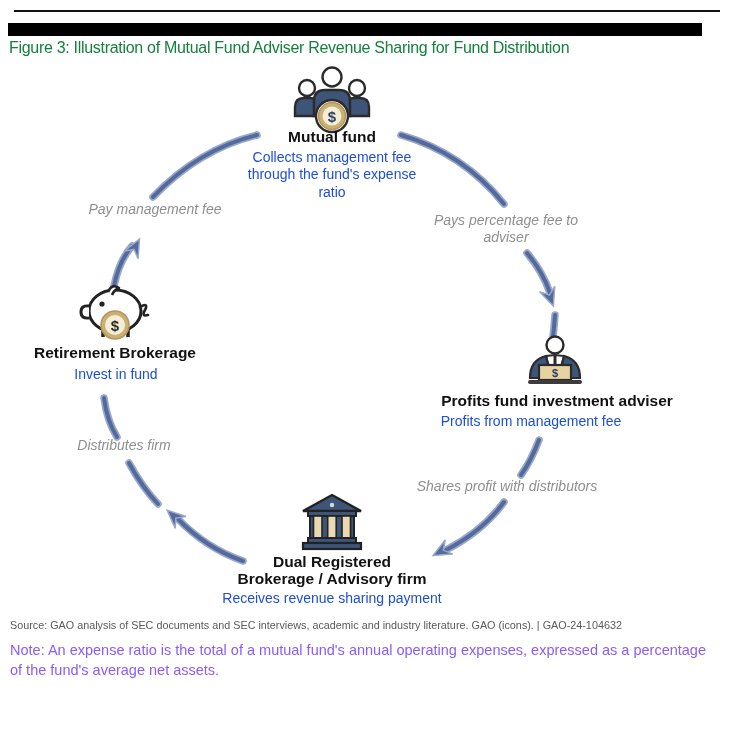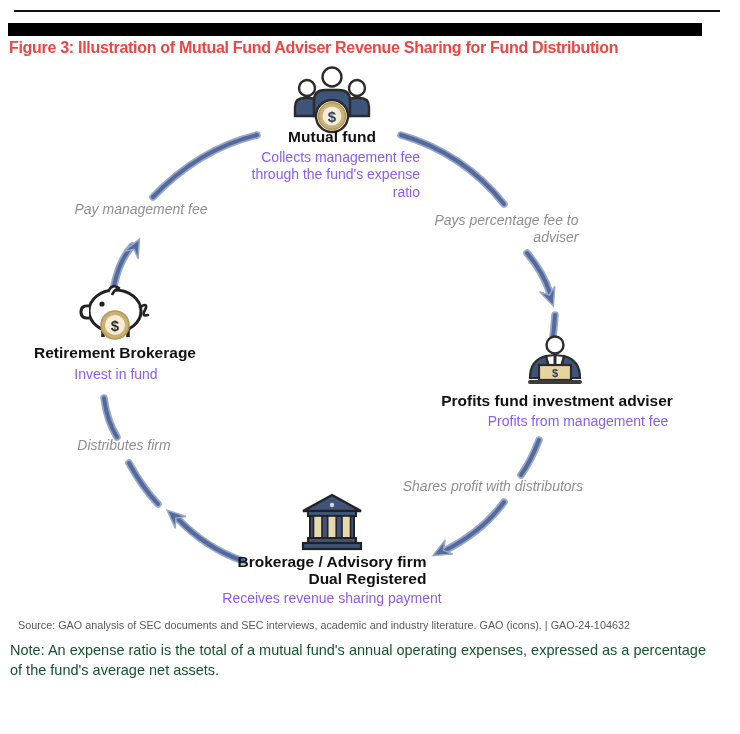--- a/index.html
+++ b/index.html
@@ -1,31 +1,31 @@
 <!DOCTYPE html>
 <html><head>
 <meta charset="utf-8">
 <style>
   html,body{margin:0;padding:0;background:#fff;}
   body{width:740px;height:734px;font-family:"Liberation Sans","DejaVu Sans",sans-serif;color:#1a1a1a;position:relative;overflow:hidden;}
   .abs{position:absolute;}
-  .ctr{transform:translateX(-50%);text-align:right;}
+  .ctr{transform:translateX(-50%);text-align:center;}
   #top-rule{left:14px;top:10px;width:706px;height:2px;background:#111;}
   #title-bar{left:8px;top:23px;width:694px;height:13px;background:#000;}
-  #fig-title{left:9px;top:39px;width:726px;font-size:16px;font-weight:bold;letter-spacing:-0.3px;color:#ef4444;white-space:nowrap;}
+  #fig-title{left:9px;top:39px;width:726px;font-size:16px;font-weight:normal;letter-spacing:-0.3px;color:#15803d;white-space:nowrap;}
   .node-title{font-size:15.5px;font-weight:bold;color:#111;white-space:nowrap;line-height:1.12;}
-  .node-desc{font-size:14px;color:#8b5cf6;line-height:1.24;}
+  .node-desc{font-size:14px;color:#1d4ed8;line-height:1.24;}
   .nowrap{white-space:nowrap;}
   .flow-label{font-size:14px;font-style:italic;color:#8f8f8f;line-height:1.2;}
   #arrow-layer{left:0;top:0;}
   .arrow-under{stroke:#97a8cb;stroke-width:7.5;fill:none;stroke-linecap:round;}
   .arrow-over{stroke:#54699c;stroke-width:4;fill:none;stroke-linecap:round;}
   .ah{fill:#54699c;stroke:#97a8cb;stroke-width:1.5;}
-  #source-line{left:10px;top:619px;font-size:10.8px;color:#5a5a5a;white-space:nowrap;margin-left:8px;}
-  #note-line{left:10px;top:641px;font-size:14.5px;color:#14532d;max-width:700px;line-height:1.35;}
+  #source-line{left:10px;top:619px;font-size:10.8px;color:#5a5a5a;white-space:nowrap;}
+  #note-line{left:10px;top:641px;font-size:14.5px;color:#8b5cf6;max-width:700px;line-height:1.35;}
 </style>
 </head>
 <body>
 
 <div class="abs" id="top-rule"></div>
 <div class="abs" id="title-bar"></div>
 <div class="abs" id="fig-title">Figure 3: Illustration of Mutual Fund Adviser Revenue Sharing for Fund Distribution</div>
 
 <svg class="abs" id="arrow-layer" width="740" height="734" viewBox="0 0 740 734" xmlns="http://www.w3.org/2000/svg">
   <defs>
@@ -71,52 +71,52 @@
     <path d="M22,52 L22,37 Q22,26 33,26 L47,26 Q58,26 58,37 L58,52 Z" fill="#3e5479"></path>
     <circle cx="40" cy="52" r="16" fill="#fff"></circle>
   </g>
   <circle cx="40" cy="52" r="13.5" fill="#c9b175" stroke="#b59759" stroke-width="1.5"></circle>
   <circle cx="40" cy="52" r="9.5" fill="#f5edd6"></circle>
   <text x="40" y="57.5" font-size="15" font-weight="bold" fill="#2e3f63" text-anchor="middle" font-family="Liberation Sans, sans-serif">$</text>
 </svg>
 <div class="abs ctr node-title" style="left:332px;top:128px">Mutual fund</div>
 <div class="abs ctr node-desc" style="left:332px;top:149px;width:176px">Collects management fee through the fund's expense ratio</div>
 
-<div class="abs ctr flow-label nowrap" style="left:141px;top:201px">Pay management fee</div>
+<div class="abs ctr flow-label nowrap" style="left:155px;top:201px">Pay management fee</div>
 <div class="abs ctr flow-label" style="left:506px;top:212px;width:145px">Pays percentage fee to adviser</div>
-<div class="abs ctr flow-label nowrap" style="left:493px;top:478px">Shares profit with distributors</div>
+<div class="abs ctr flow-label nowrap" style="left:507px;top:478px">Shares profit with distributors</div>
 <div class="abs ctr flow-label nowrap" style="left:124px;top:437px">Distributes firm</div>
 
 <svg class="abs" style="left:519px;top:334px" width="72" height="56" viewBox="0 0 72 56" xmlns="http://www.w3.org/2000/svg">
   <circle cx="36" cy="11" r="8.5" fill="#fff" stroke="#2b2b2b" stroke-width="2.4"></circle>
   <path d="M27,22 L36,21 L45,22 L41,36 L31,36 Z" fill="#fff" stroke="#2b2b2b" stroke-width="2"></path>
   <path d="M36,22 L36,34" stroke="#2b2b2b" stroke-width="3"></path>
   <path d="M11,44 Q11,26 27,22 L32,44 Z" fill="#3e5479" stroke="#2b2b2b" stroke-width="2.2"></path>
   <path d="M61,44 Q61,26 45,22 L40,44 Z" fill="#3e5479" stroke="#2b2b2b" stroke-width="2.2"></path>
   <rect x="20" y="31" width="32" height="15" fill="#e7d3a0" stroke="#2b2b2b" stroke-width="2.2"></rect>
   <text x="36" y="42.5" font-size="11" font-weight="bold" fill="#2e3f63" text-anchor="middle" font-family="Liberation Sans, sans-serif">$</text>
   <rect x="9" y="46" width="54" height="4" rx="2" fill="#3c3c3c"></rect>
 </svg>
 <div class="abs ctr node-title" style="left:557px;top:392px">Profits fund investment adviser</div>
-<div class="abs ctr node-desc nowrap" style="left:578px;top:413px">Profits from management fee</div>
+<div class="abs ctr node-desc nowrap" style="left:531px;top:413px">Profits from management fee</div>
 
 <svg class="abs" style="left:299px;top:492px" width="66" height="62" viewBox="0 0 66 62" xmlns="http://www.w3.org/2000/svg">
   <path d="M33,3 L62,19 L4,19 Z" fill="#3e5479" stroke="#222" stroke-width="2.4"></path>
   <circle cx="33" cy="13" r="2.2" fill="#d8d8d8"></circle>
   <rect x="9" y="19" width="48" height="5" fill="#3e5479" stroke="#222" stroke-width="2"></rect>
   <rect x="11" y="24" width="44" height="22" fill="#3e5479" stroke="#222" stroke-width="2"></rect>
   <rect x="14.5" y="24" width="8.5" height="22" fill="#ead9b0" stroke="#222" stroke-width="1.6"></rect>
   <rect x="28.7" y="24" width="8.5" height="22" fill="#ead9b0" stroke="#222" stroke-width="1.6"></rect>
   <rect x="43" y="24" width="8.5" height="22" fill="#ead9b0" stroke="#222" stroke-width="1.6"></rect>
   <rect x="9" y="46" width="48" height="5" fill="#3e5479" stroke="#222" stroke-width="2"></rect>
   <rect x="4" y="51" width="58" height="6" fill="#3e5479" stroke="#222" stroke-width="2.2"></rect>
 </svg>
 <div class="abs ctr node-title" style="left:332px;top:553px">
+  <div>Dual Registered</div>
   <div>Brokerage / Advisory firm</div>
-  <div>Dual Registered</div>
 </div>
 <div class="abs ctr node-desc nowrap" style="left:332px;top:590px">Receives revenue sharing payment</div>
 
 <svg class="abs" style="left:76px;top:278px" width="76" height="66" viewBox="0 0 76 66" xmlns="http://www.w3.org/2000/svg">
   <path d="M27,52 L27,59" stroke="#222" stroke-width="3.5"></path>
   <path d="M52,52 L52,59" stroke="#222" stroke-width="3.5"></path>
   <ellipse cx="39" cy="33" rx="26" ry="21" fill="#fff" stroke="#222" stroke-width="3"></ellipse>
   <path d="M32,14 Q36,5 43,10 Q38,12 36,17" fill="#fff" stroke="#222" stroke-width="2.6" stroke-linejoin="round"></path>
   <path d="M13,28 Q5,27 5,34 Q5,41 13,40" fill="#fff" stroke="#222" stroke-width="3"></path>
   <circle cx="26" cy="26" r="2.6" fill="#222"></circle>

